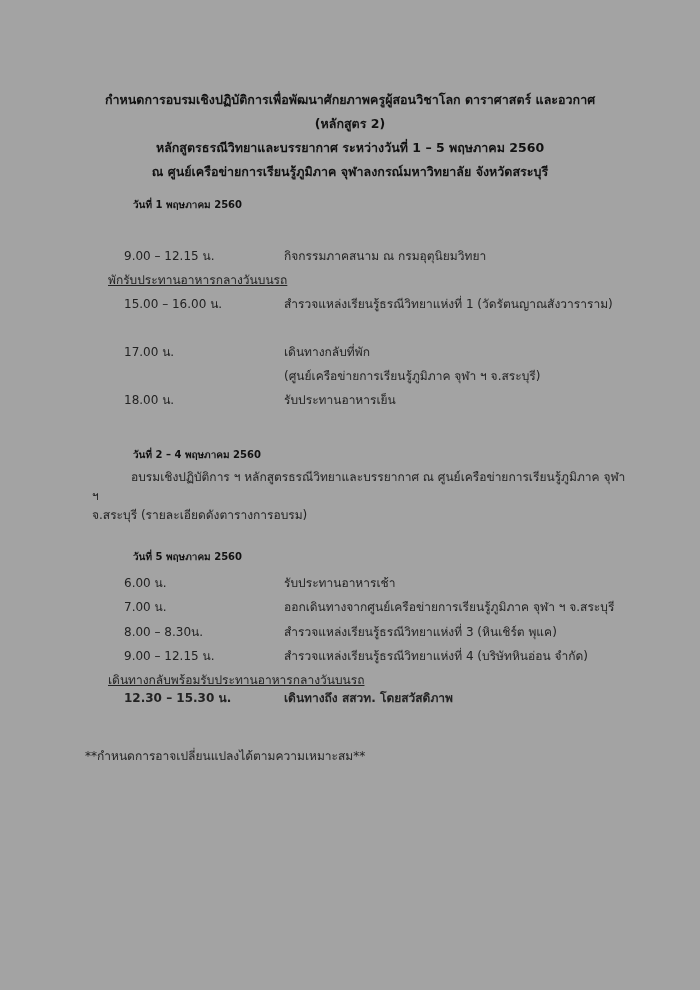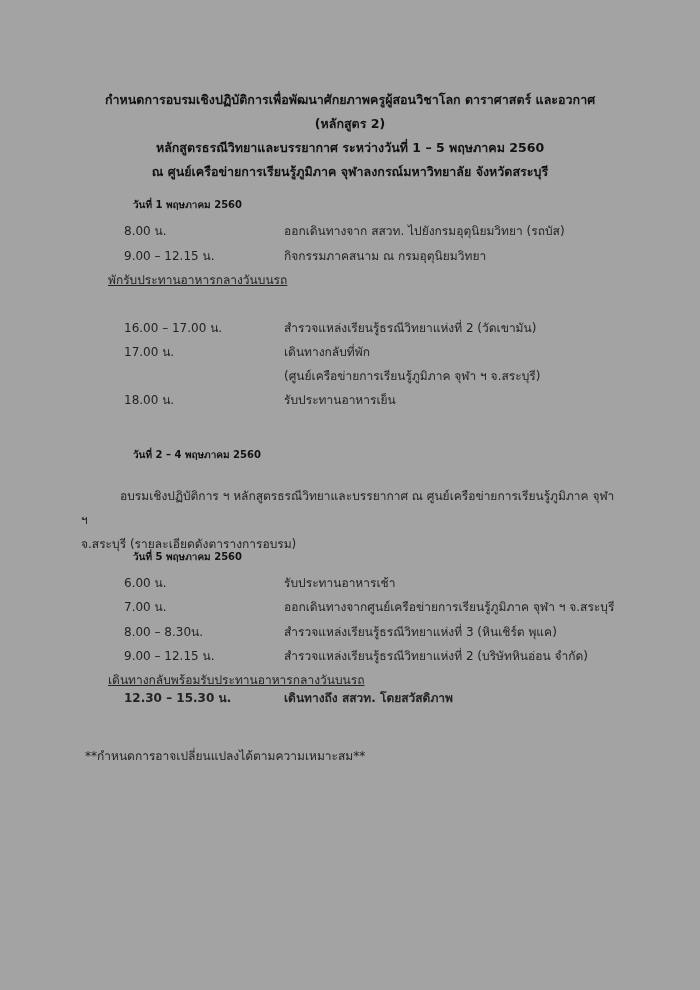--- a/index.html
+++ b/index.html
@@ -65,26 +65,25 @@
     .note-line {
       position: absolute;
       left: 108px;
       font-size: 12px;
       color: #222;
       text-decoration: underline;
       white-space: nowrap;
     }
     .para {
       position: absolute;
-      left: 81px;
+      left: 92px;
       width: 540px;
       font-size: 12px;
       color: #222;
-      line-height: 24px;
-      margin-top: 16px;
+      line-height: 19px;
     }
     .para .indent {
       display: inline-block;
       width: 39px;
     }
     .footnote {
       position: absolute;
       left: 85px;
       top: 746px;
       font-size: 12px;
@@ -99,34 +98,30 @@
 
   <div class="title-block">
     <div class="title-line">กำหนดการอบรมเชิงปฏิบัติการเพื่อพัฒนาศักยภาพครูผู้สอนวิชาโลก ดาราศาสตร์ และอวกาศ</div>
     <div class="title-line">(หลักสูตร 2)</div>
     <div class="title-line">หลักสูตรธรณีวิทยาและบรรยากาศ  ระหว่างวันที่ 1 – 5 พฤษภาคม 2560</div>
     <div class="title-line">ณ ศูนย์เครือข่ายการเรียนรู้ภูมิภาค จุฬาลงกรณ์มหาวิทยาลัย จังหวัดสระบุรี</div>
   </div>
 
   <div class="day-heading" style="top:197px;">วันที่ 1 พฤษภาคม 2560</div>
 
-  <div class="row" style="top:221px;">
-    <span class="time">8.00 น.</span>
-    <span class="activity">ออกเดินทางจาก สสวท. ไปยังกรมอุตุนิยมวิทยา (รถบัส)</span>
-  </div>
   <div class="row" style="top:246px;">
     <span class="time">9.00 – 12.15 น.</span>
     <span class="activity">กิจกรรมภาคสนาม ณ กรมอุตุนิยมวิทยา</span>
   </div>
 
   <div class="note-line" style="top:270px;">พักรับประทานอาหารกลางวันบนรถ</div>
 
-  <div class="row" style="top:318px;">
-    <span class="time">16.00 – 17.00 น.</span>
-    <span class="activity">สำรวจแหล่งเรียนรู้ธรณีวิทยาแห่งที่ 2 (วัดเขามัน)</span>
+  <div class="row" style="top:294px;">
+    <span class="time">15.00 – 16.00 น.</span>
+    <span class="activity">สำรวจแหล่งเรียนรู้ธรณีวิทยาแห่งที่ 1 (วัดรัตนญาณสังวาราราม)</span>
   </div>
   <div class="row" style="top:342px;">
     <span class="time">17.00 น.</span>
     <span class="activity">เดินทางกลับที่พัก</span>
   </div>
   <div class="row" style="top:366px;padding-left:36px;">
     <span class="time"></span>
     <span class="activity">(ศูนย์เครือข่ายการเรียนรู้ภูมิภาค จุฬา ฯ จ.สระบุรี)</span>
   </div>
   <div class="row" style="top:390px;">
@@ -149,21 +144,21 @@
   <div class="row" style="top:597px;">
     <span class="time">7.00 น.</span>
     <span class="activity">ออกเดินทางจากศูนย์เครือข่ายการเรียนรู้ภูมิภาค จุฬา ฯ จ.สระบุรี</span>
   </div>
   <div class="row" style="top:622px;">
     <span class="time">8.00 – 8.30น.</span>
     <span class="activity">สำรวจแหล่งเรียนรู้ธรณีวิทยาแห่งที่ 3 (หินเชิร์ต พุแค)</span>
   </div>
   <div class="row" style="top:646px;">
     <span class="time">9.00 – 12.15 น.</span>
-    <span class="activity">สำรวจแหล่งเรียนรู้ธรณีวิทยาแห่งที่ 2 (บริษัทหินอ่อน จำกัด)</span>
+    <span class="activity">สำรวจแหล่งเรียนรู้ธรณีวิทยาแห่งที่ 4 (บริษัทหินอ่อน จำกัด)</span>
   </div>
 
   <div class="note-line" style="top:670px;">เดินทางกลับพร้อมรับประทานอาหารกลางวันบนรถ</div>
 
   <div class="row" style="top:688px;font-weight:bold;">
     <span class="time">12.30 – 15.30 น.</span>
     <span class="activity">เดินทางถึง สสวท. โดยสวัสดิภาพ</span>
   </div>
 
   <div class="footnote">**กำหนดการอาจเปลี่ยนแปลงได้ตามความเหมาะสม**</div>

